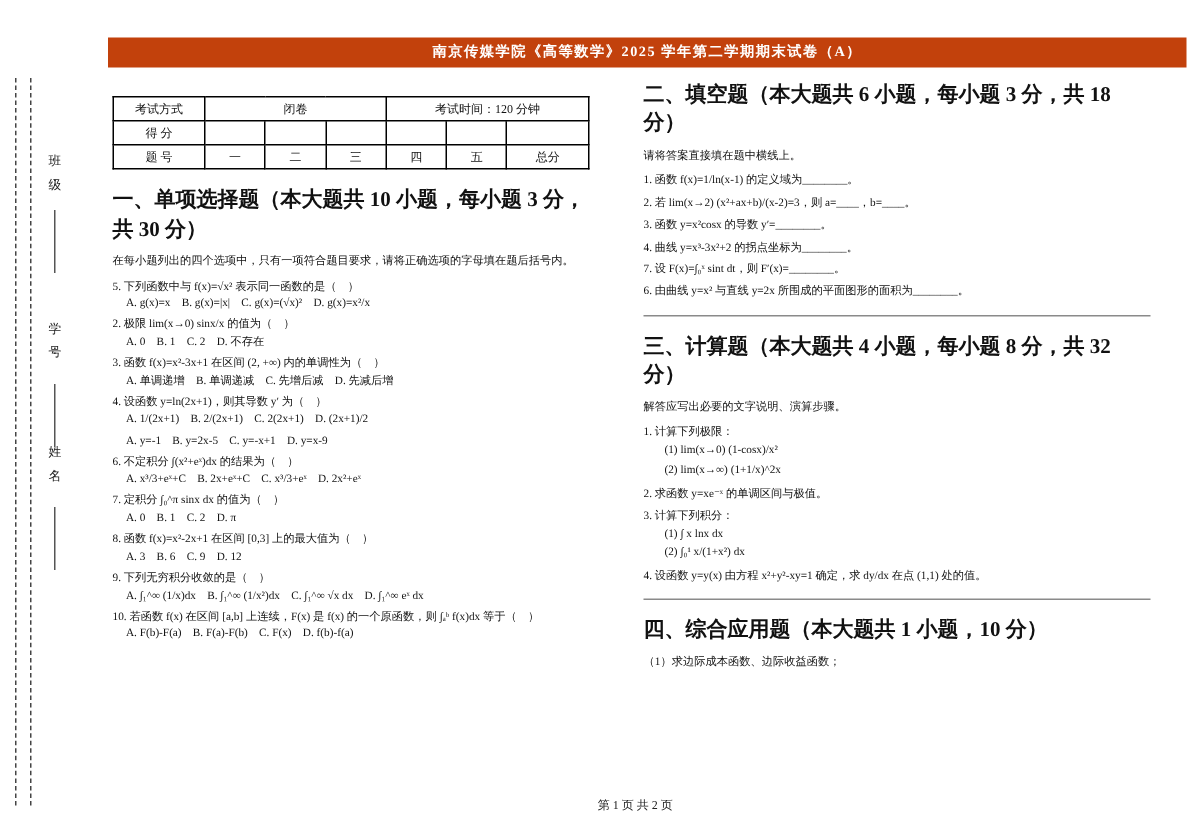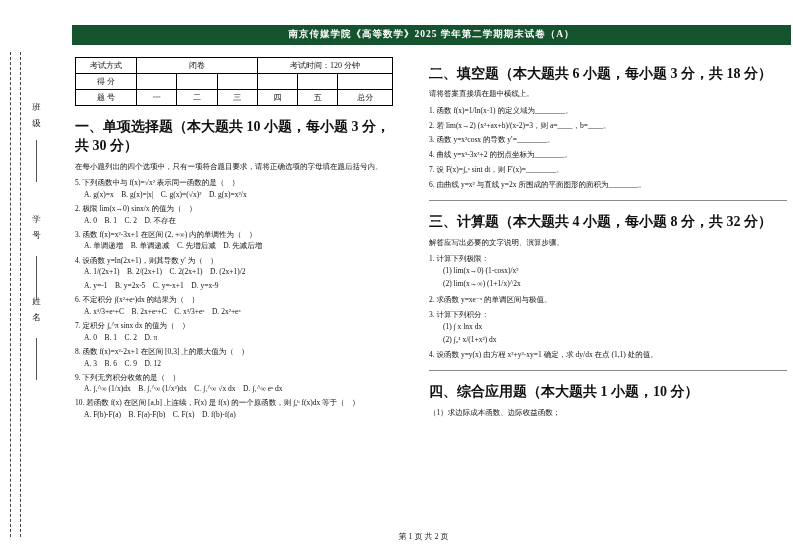--- a/index.html
+++ b/index.html
@@ -28,25 +28,25 @@
   .v-label.v3 { top:290px; }
   .v-fill { position:absolute; left:36px; width:0; border-left:1px solid #555; height:42px; }
   .v-fill.f1 { top:140px; }
   .v-fill.f2 { top:256px; }
   .v-fill.f3 { top:338px; }
 
   
   .content { position:absolute; left:70px; top:0; right:0; bottom:0; }
   .header-bar {
     margin:25px 2px 0 2px;
-    background:#14532d; color:#fff;
+    background:#c2410c; color:#fff;
     font-weight:bold; font-size:9.5px; letter-spacing:1px;
     text-align:center; padding:3px 0 4px;
   }
-  .columns { display:flex; margin-top:12px; padding:0 6px 0 5px; gap:36px; }
+  .columns { display:flex; margin-top:2px; padding:0 26px 0 5px; gap:36px;align-items:center; }
   .col-left { width:318px; flex:none; }
   .col-right { flex:1; min-width:0; }
 
   
   .info-table { width:100%; border-collapse:collapse; font-size:8px; table-layout:fixed; }
   .info-table td { border:1px solid #000; text-align:center; height:16px; padding:1px 2px; overflow:hidden; white-space:nowrap; }
 
   .sec-title { font-size:14px; font-weight:bold; line-height:1.38; margin:11px 0 5px; }
   .col-right .sec-title.first { margin-top:7px; }
   .instruction { font-size:7.5px; line-height:1.55; margin-bottom:5px; }

